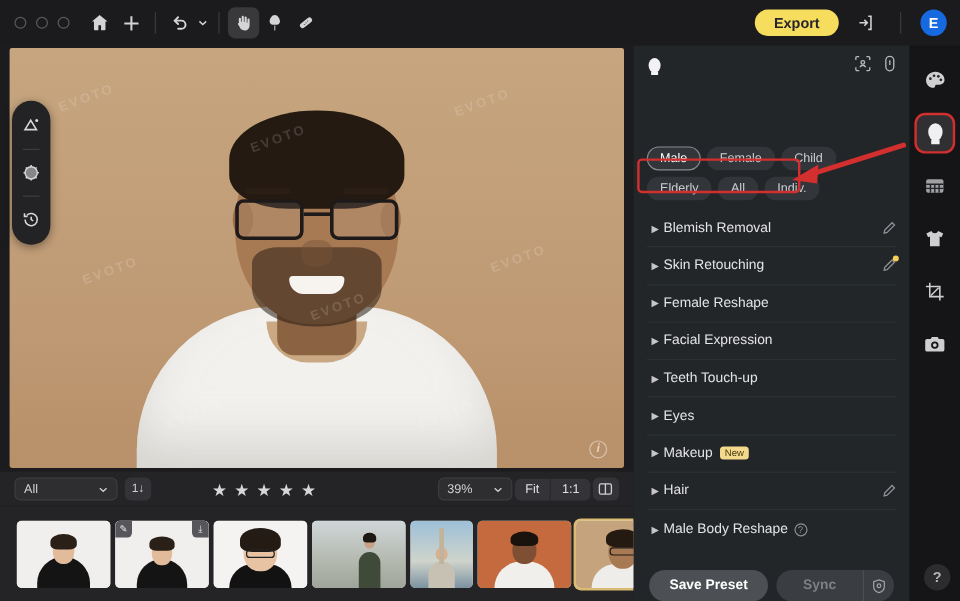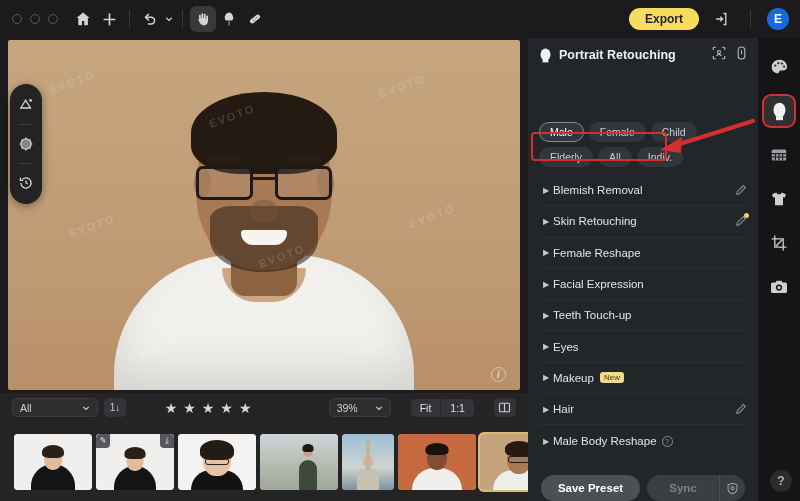--- a/index.html
+++ b/index.html
@@ -144,21 +144,21 @@
     background: #2e2e31; border: 1px solid #3c3c40; border-radius: 5px;
     color: #d0d0d2; font-size: 10.5px; cursor: pointer;
   }
   .sq-btn {
     width: 22px; height: 19px; background: #343438; border-radius: 5px;
     display: flex; align-items: center; justify-content: center;
     color: #cfcfd2; font-size: 10px; cursor: pointer; margin-left: 6px;
   }
   .stars { display: flex; gap: 6px; margin: 0 auto; }
   .star { color: #d7d7da; font-size: 14px; line-height: 1; cursor: pointer; }
-  .zoomgrp { display: flex; align-items: center; gap: 20px; margin-left: auto; text-align: right; }
+  .zoomgrp { display: flex; align-items: center; gap: 2px; margin-left: auto; text-align: right; }
   .seg {
     display: flex; background: #343438; border-radius: 5px; overflow: hidden;
   }
   .seg span {
     font-size: 10.5px; color: #e0e0e2; padding: 3px 9px; cursor: pointer;
   }
   .seg span + span { border-left: 1px solid #2a2a2d; }
 
   .filmstrip {
     position: absolute; left: 0; top: 422px; width: 528px; height: 79px;
@@ -476,21 +476,20 @@
       <div style="position:absolute;left:50%;transform:translateX(-50%);top:22px;width:22px;height:7px;border:1.2px solid #1d1a19;border-radius:3px"></div>
     </div>
   </div>
 
   <div class="rpanel">
     <div class="rp-head">
       <svg width="13" height="15" viewBox="0 0 13 15" fill="#f2f2f4">
           <ellipse cx="6.5" cy="6.6" rx="5" ry="6.2"></ellipse>
           <path d="M3.6 12h5.8v2.4H3.6z"></path>
         </svg>
-      <span class="rp-title">Portrait Retouching</span>
       <div class="rp-head-icons">
         <span>
           <svg width="14" height="14" viewBox="0 0 14 14" fill="none" stroke="currentColor" stroke-width="1.1">
               <path d="M1.2 4V2.2c0-.6.4-1 1-1H4M10 1.2h1.8c.6 0 1 .4 1 1V4M12.8 10v1.8c0 .6-.4 1-1 1H10M4 12.8H2.2c-.6 0-1-.4-1-1V10"></path>
               <circle cx="7" cy="6" r="1.5"></circle>
               <path d="M4.6 10c.6-1.1 1.4-1.6 2.4-1.6s1.8.5 2.4 1.6"></path>
             </svg>
         </span>
         <span>
           <svg width="11" height="14" viewBox="0 0 11 14" fill="none" stroke="currentColor" stroke-width="1.1">

